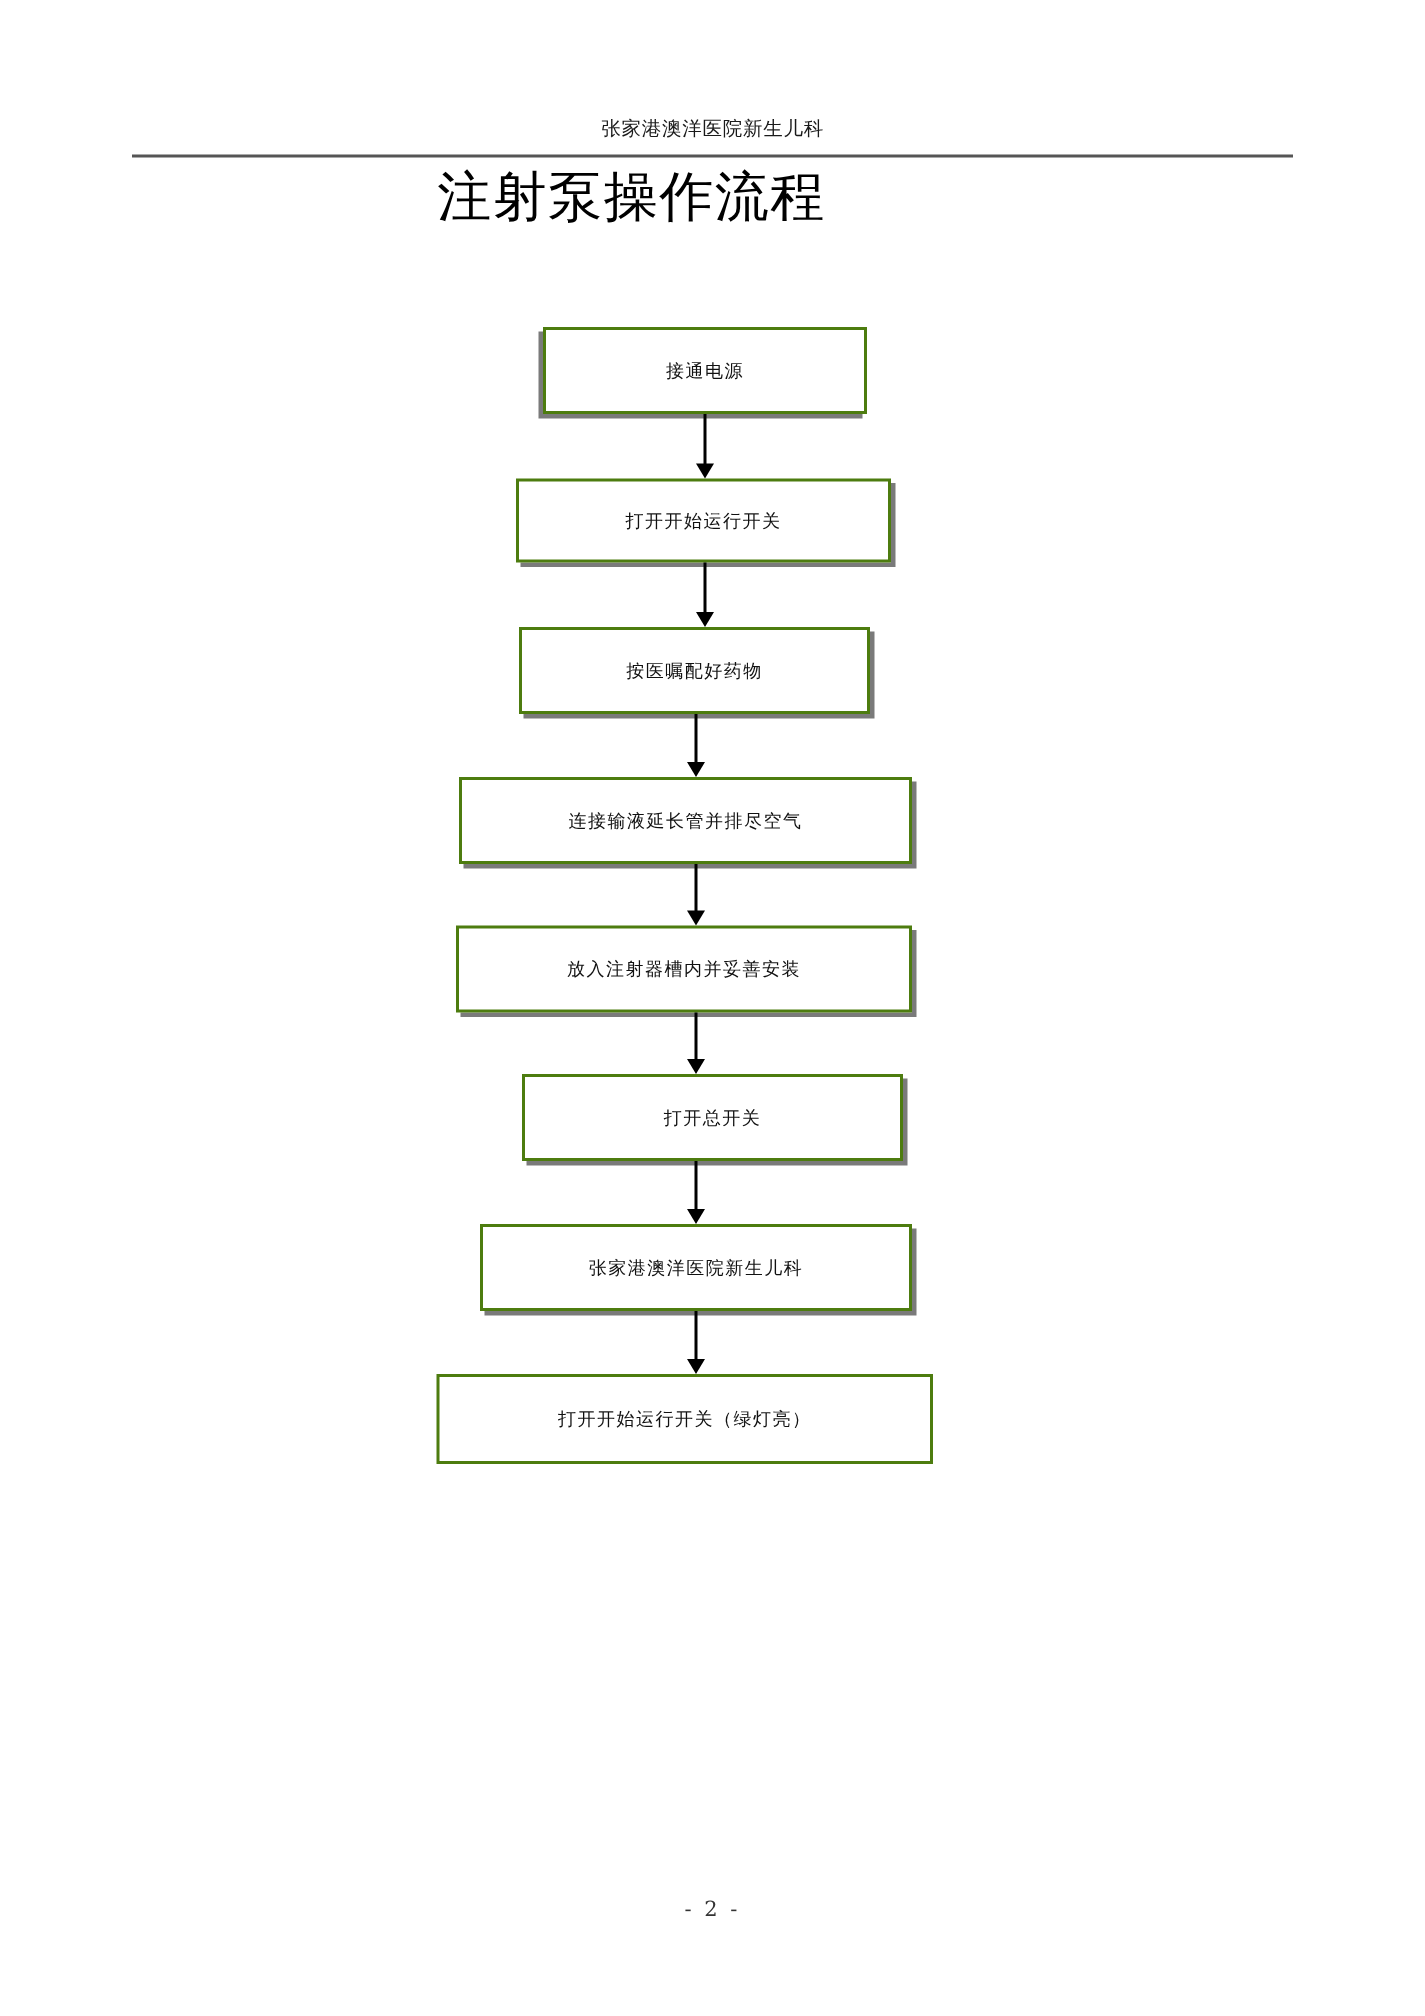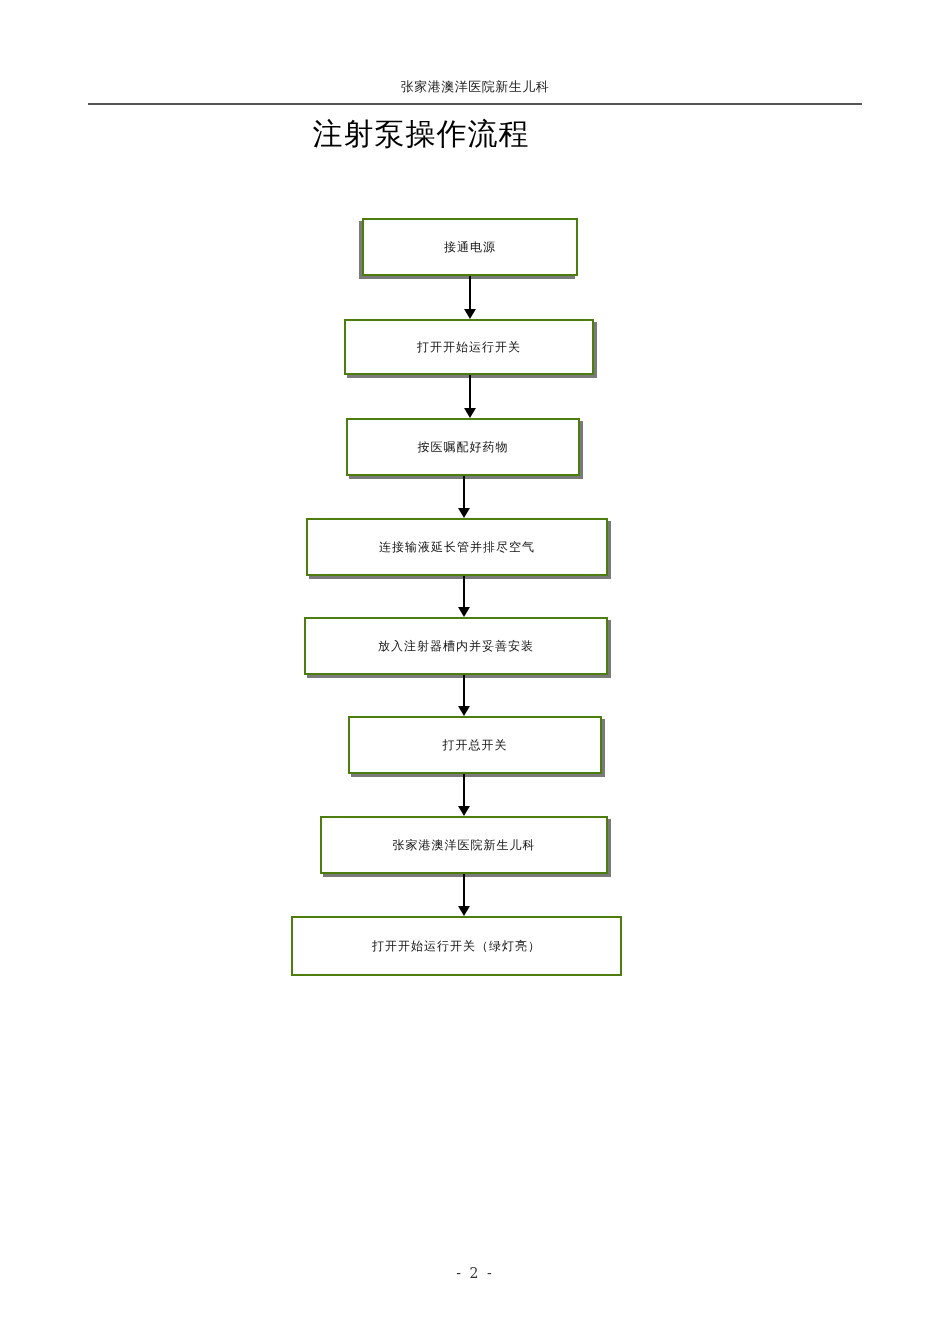--- a/index.html
+++ b/index.html
@@ -42,22 +42,22 @@
     background: #555555;
   }
 
   
   .doc-title {
     position: absolute;
     left: 0;
     top: 99px;
     width: 842px;
     text-align: center;
-    font-family: Liberation Serif, serif;
-    font-size: 30px;
+    font-family: Liberation Mono, monospace;
+    font-size: 36px;
     line-height: 38px;
     letter-spacing: 1px;
     color: #000000;
     font-weight: normal;
     margin: 0;
   }
 
   
   .flow {
     position: absolute;

